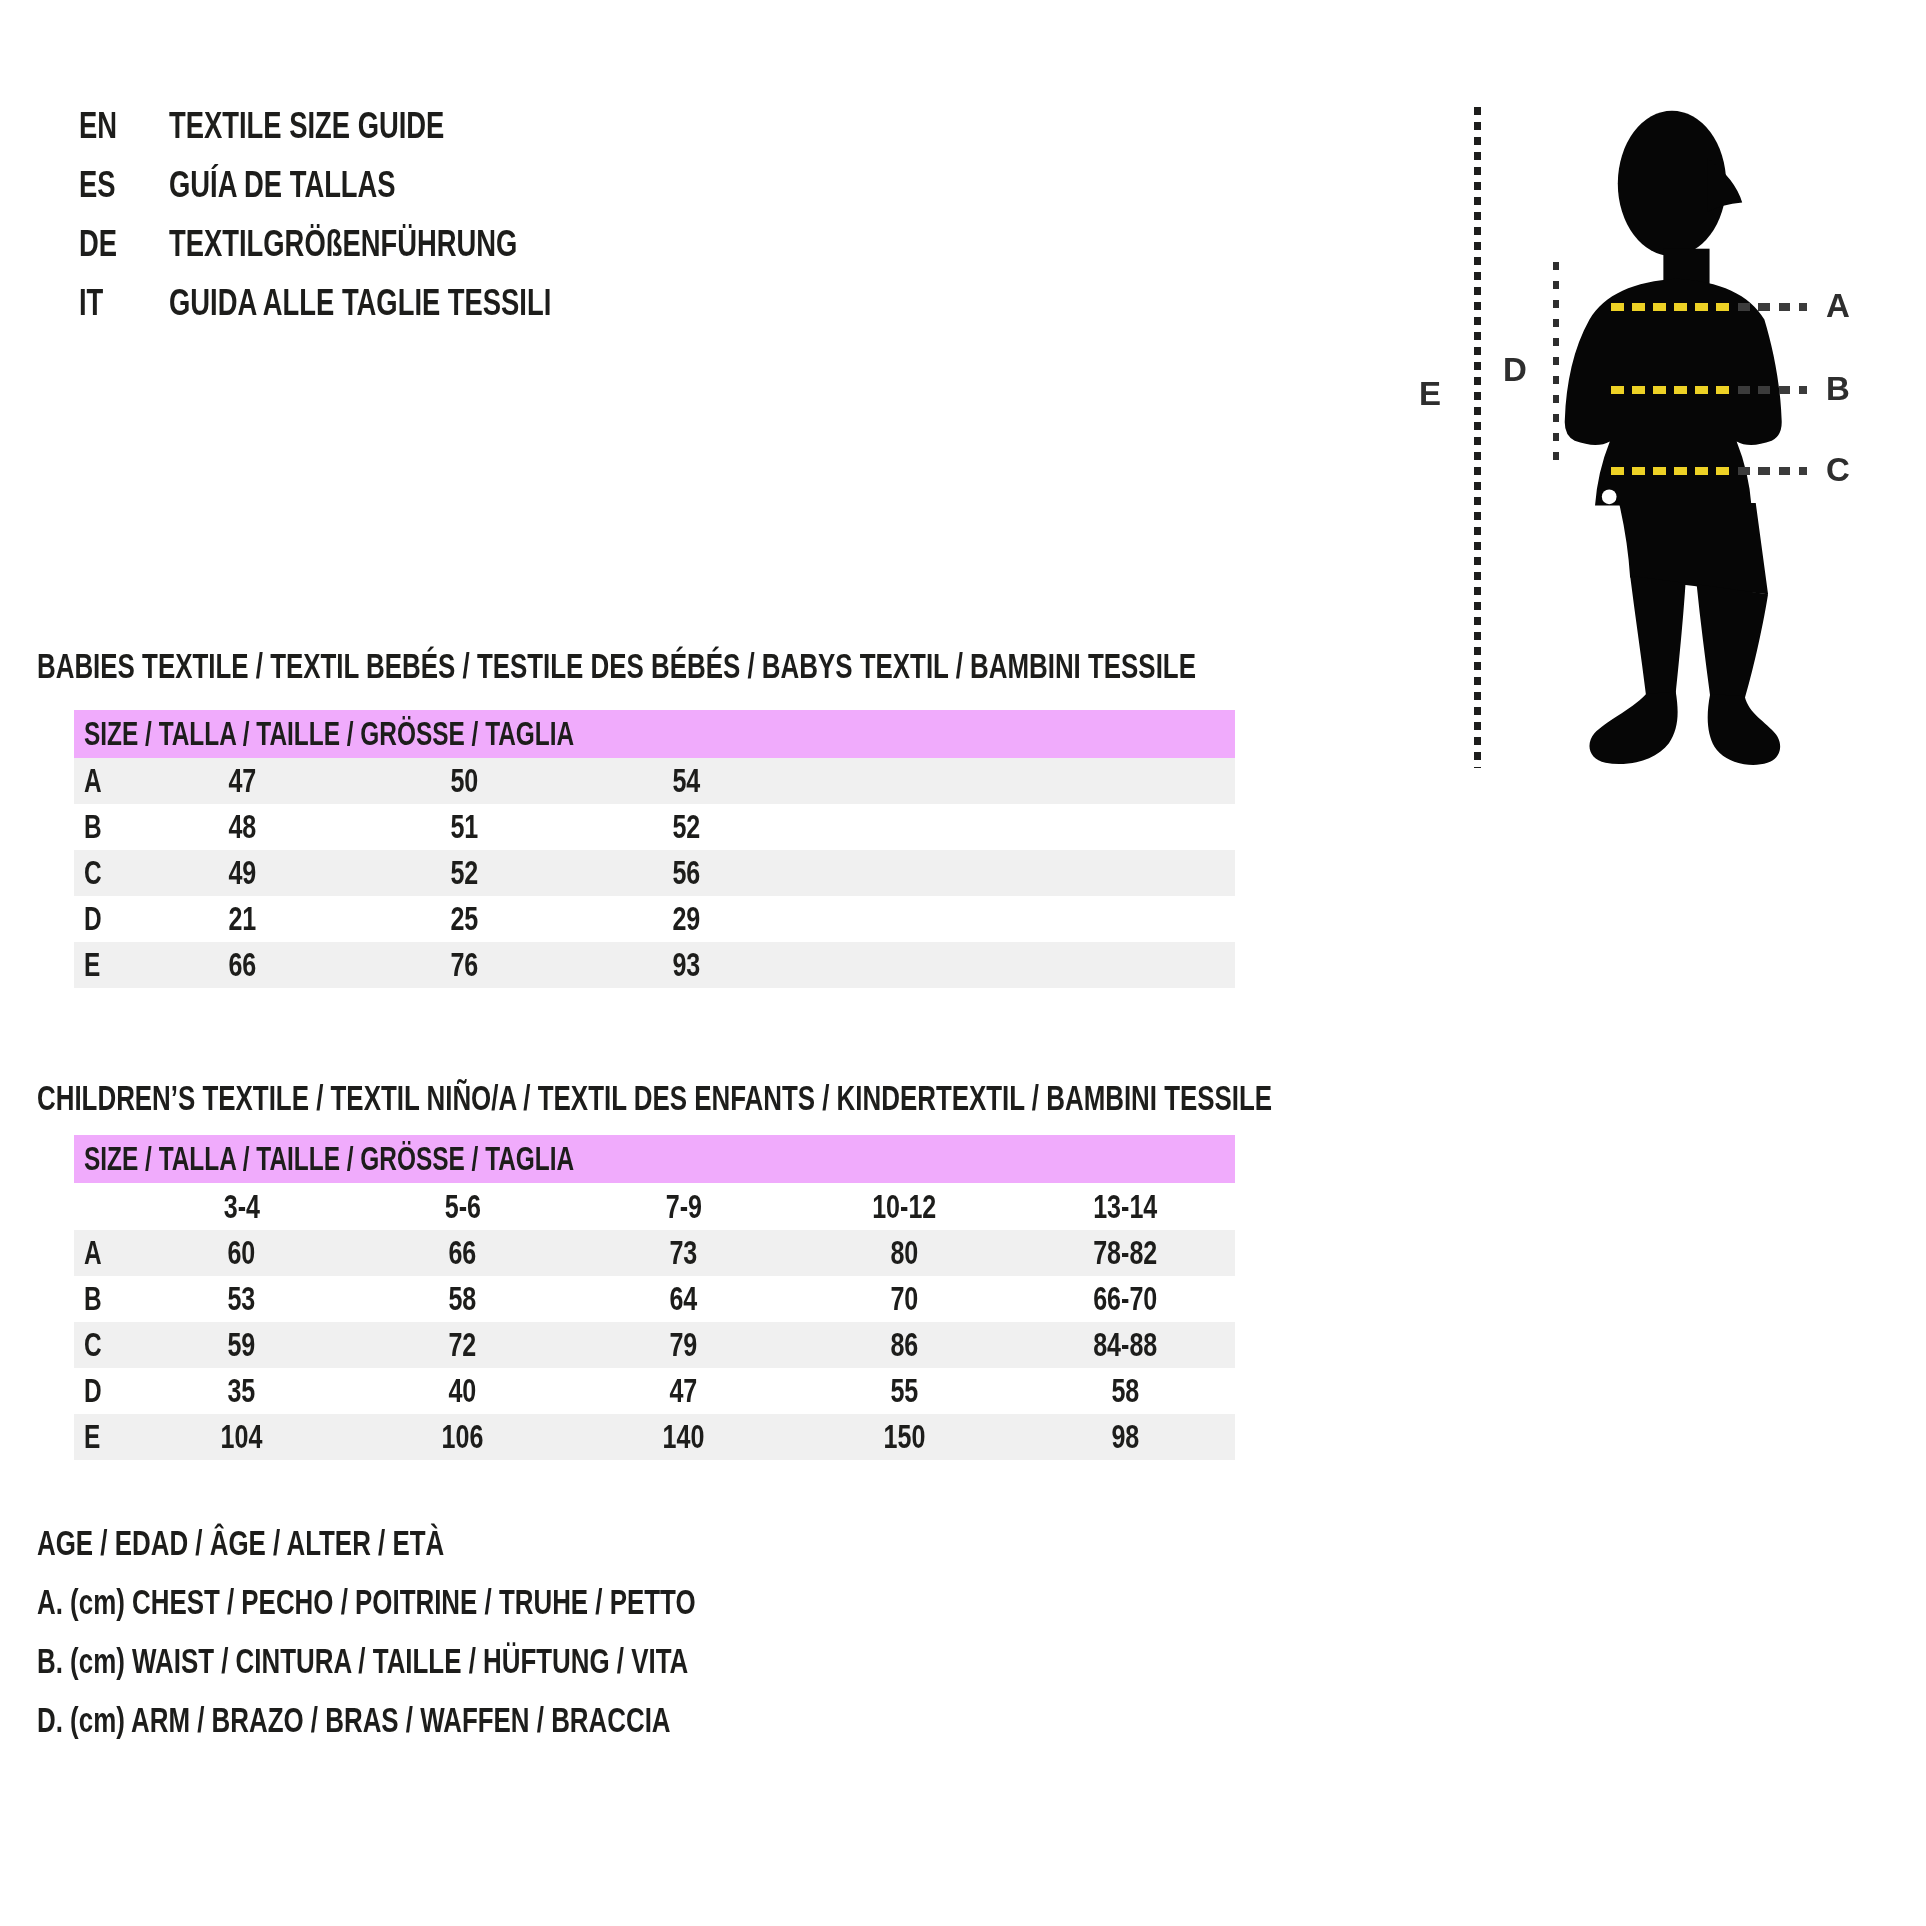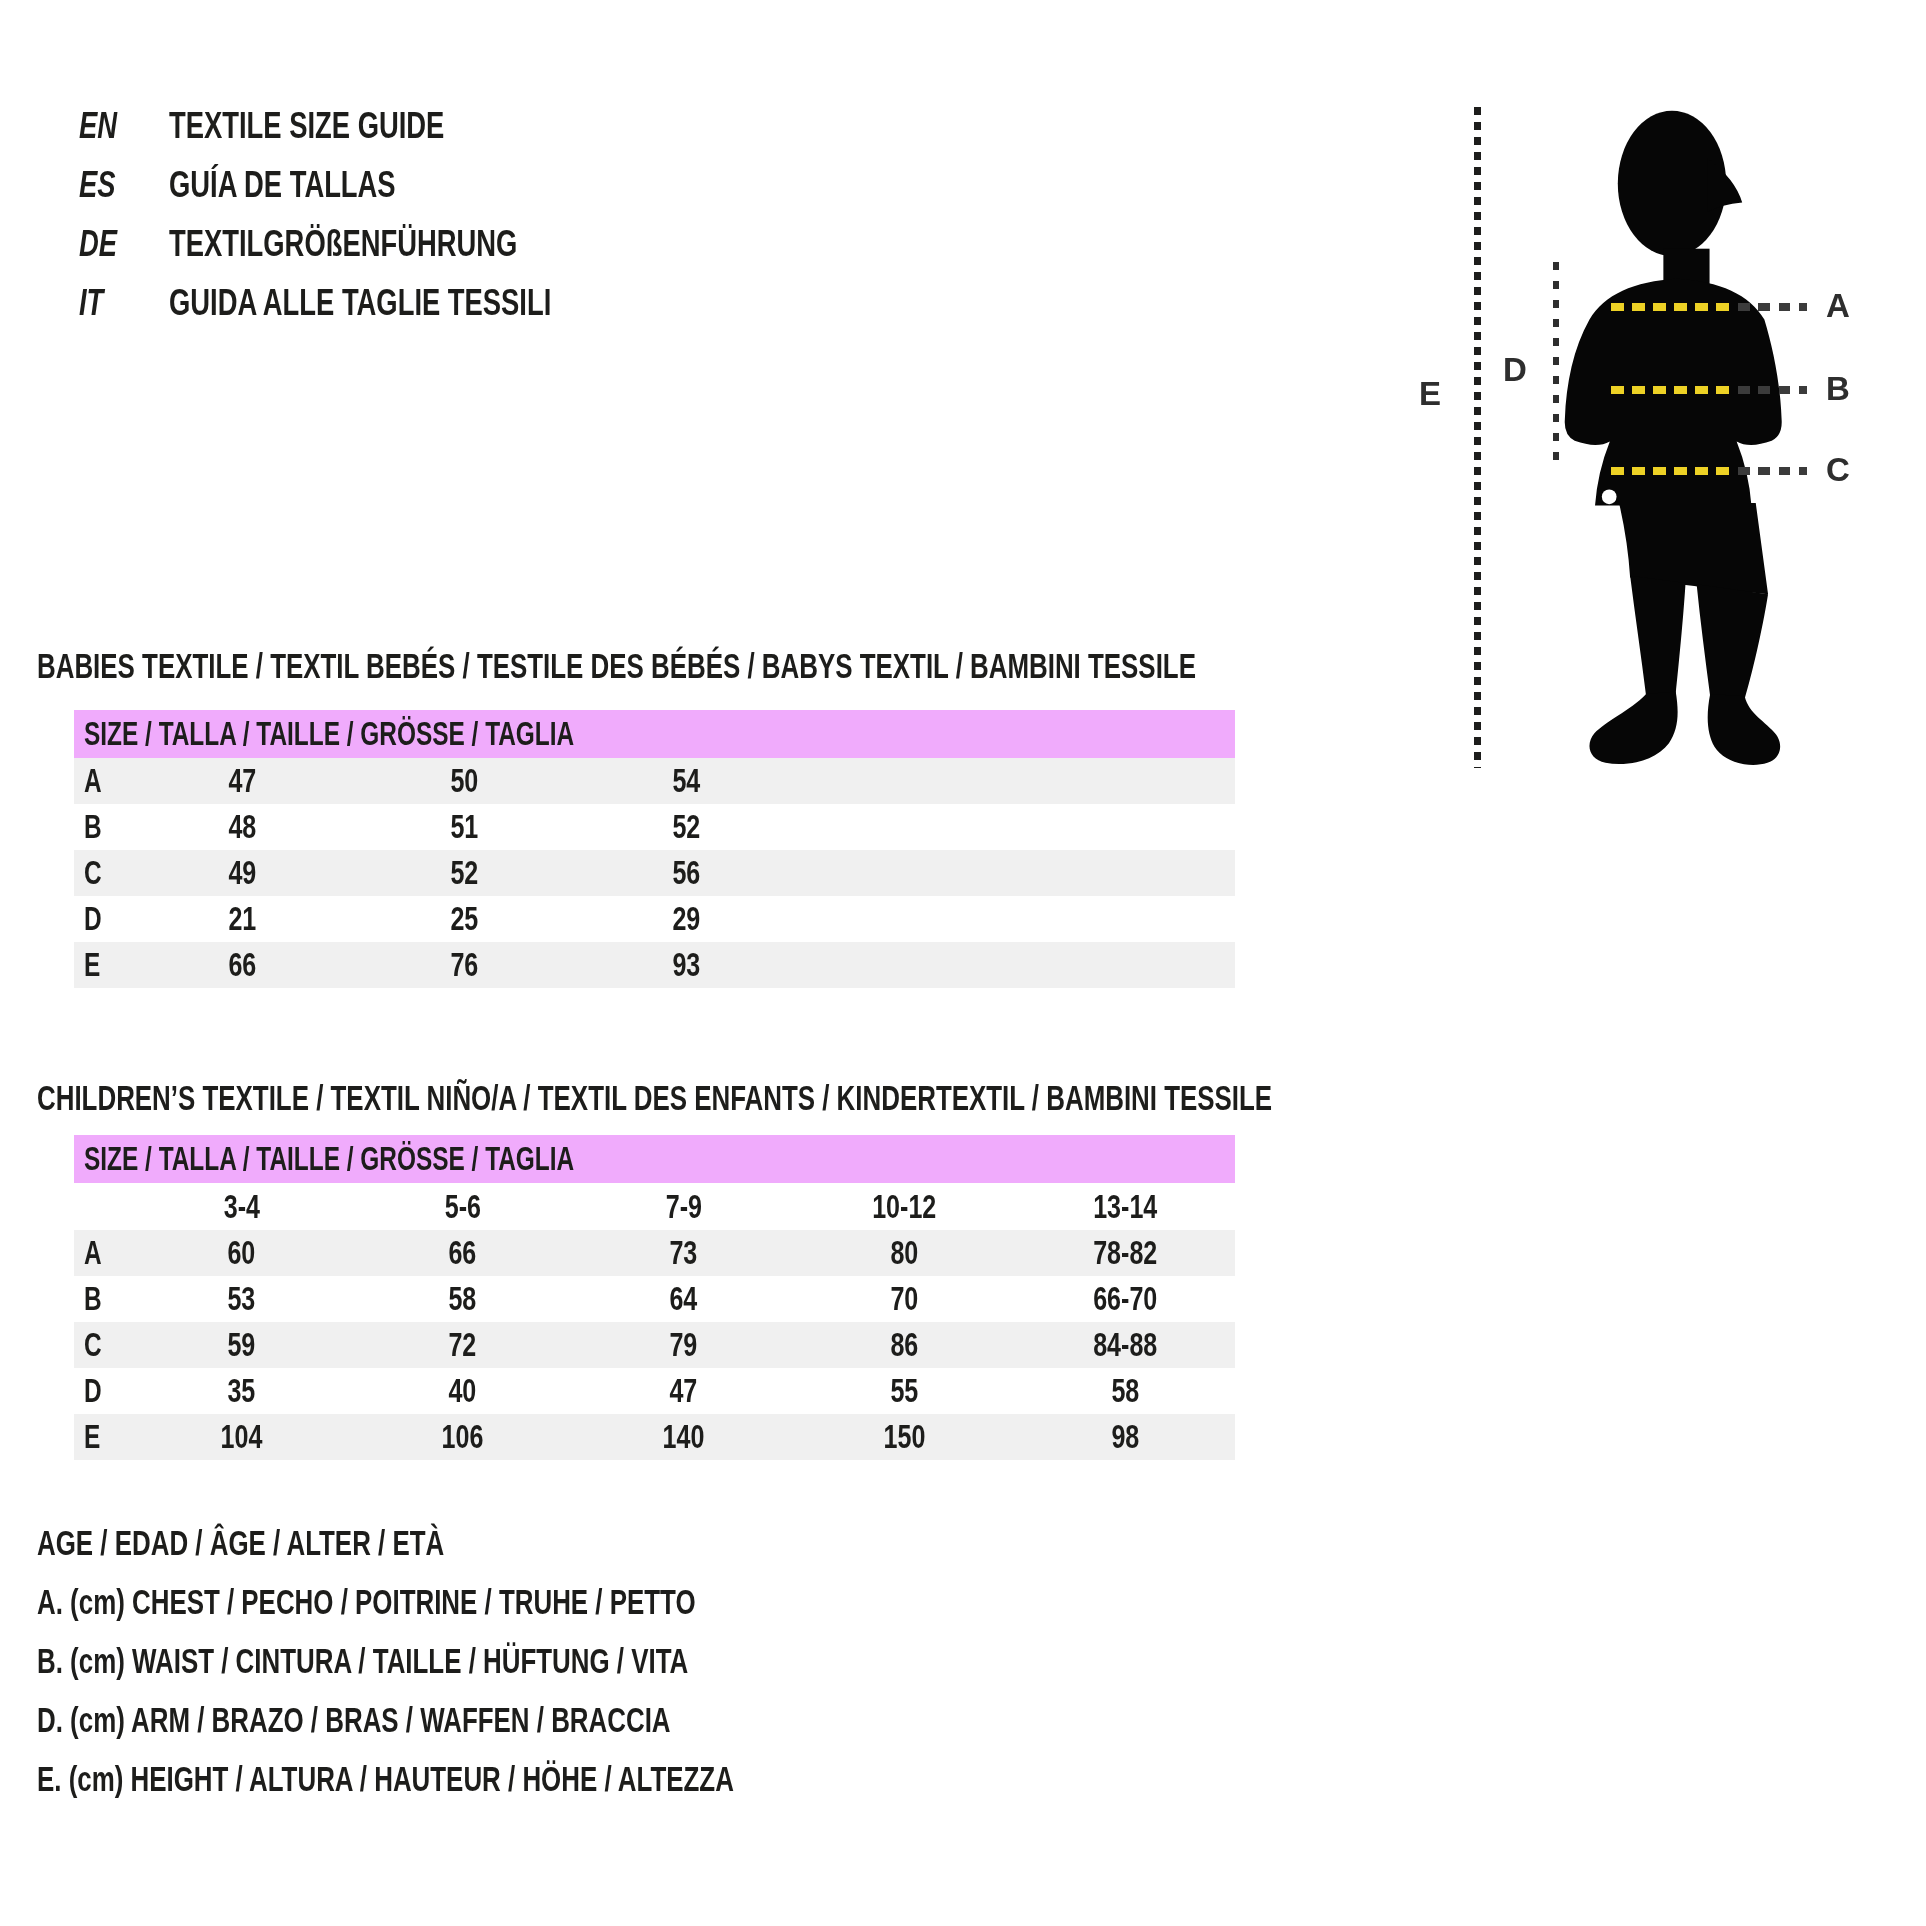--- a/index.html
+++ b/index.html
@@ -7,21 +7,21 @@
     position:relative;width:1926px;height:1926px;background:#ffffff;
     font-family:"Liberation Sans",sans-serif;color:#1d1d1b;overflow:hidden;
   }
   
   .cond{display:inline-block;transform:scaleX(.74);transform-origin:0 50%;white-space:nowrap;}
   .cond-c{display:inline-block;transform:scaleX(.76);transform-origin:50% 50%;white-space:nowrap;}
 
   
   .langs{position:absolute;left:79px;top:96px;}
   .lang-row{display:flex;height:59px;align-items:center;font-size:37px;font-weight:700;}
-  .lang-code{width:90px;font-style:italic;}
+  .lang-code{width:90px;}
 
   
   .sec-title{position:absolute;left:37px;font-size:35px;font-weight:700;}
   .title-babies{top:646px;}
   .title-children{top:1078px;}
 
   
   .table{position:absolute;left:74px;width:1161px;}
   .table-babies{top:710px;}
   .table-children{top:1135px;}
@@ -247,19 +247,16 @@
       </div>
     <div class="legend-line">
         <span class="cond">A. (cm) CHEST / PECHO / POITRINE / TRUHE / PETTO</span>
       </div>
     <div class="legend-line">
         <span class="cond">B. (cm) WAIST / CINTURA / TAILLE / HÜFTUNG / VITA</span>
       </div>
     <div class="legend-line">
         <span class="cond">D. (cm) ARM / BRAZO / BRAS / WAFFEN / BRACCIA</span>
       </div>
-    <div class="legend-line">
-        <span class="cond">E. (cm) HEIGHT / ALTURA / HAUTEUR / HÖHE / ALTEZZA</span>
-      </div>
   </section>
 
 </div>
 
 
 </body></html>

